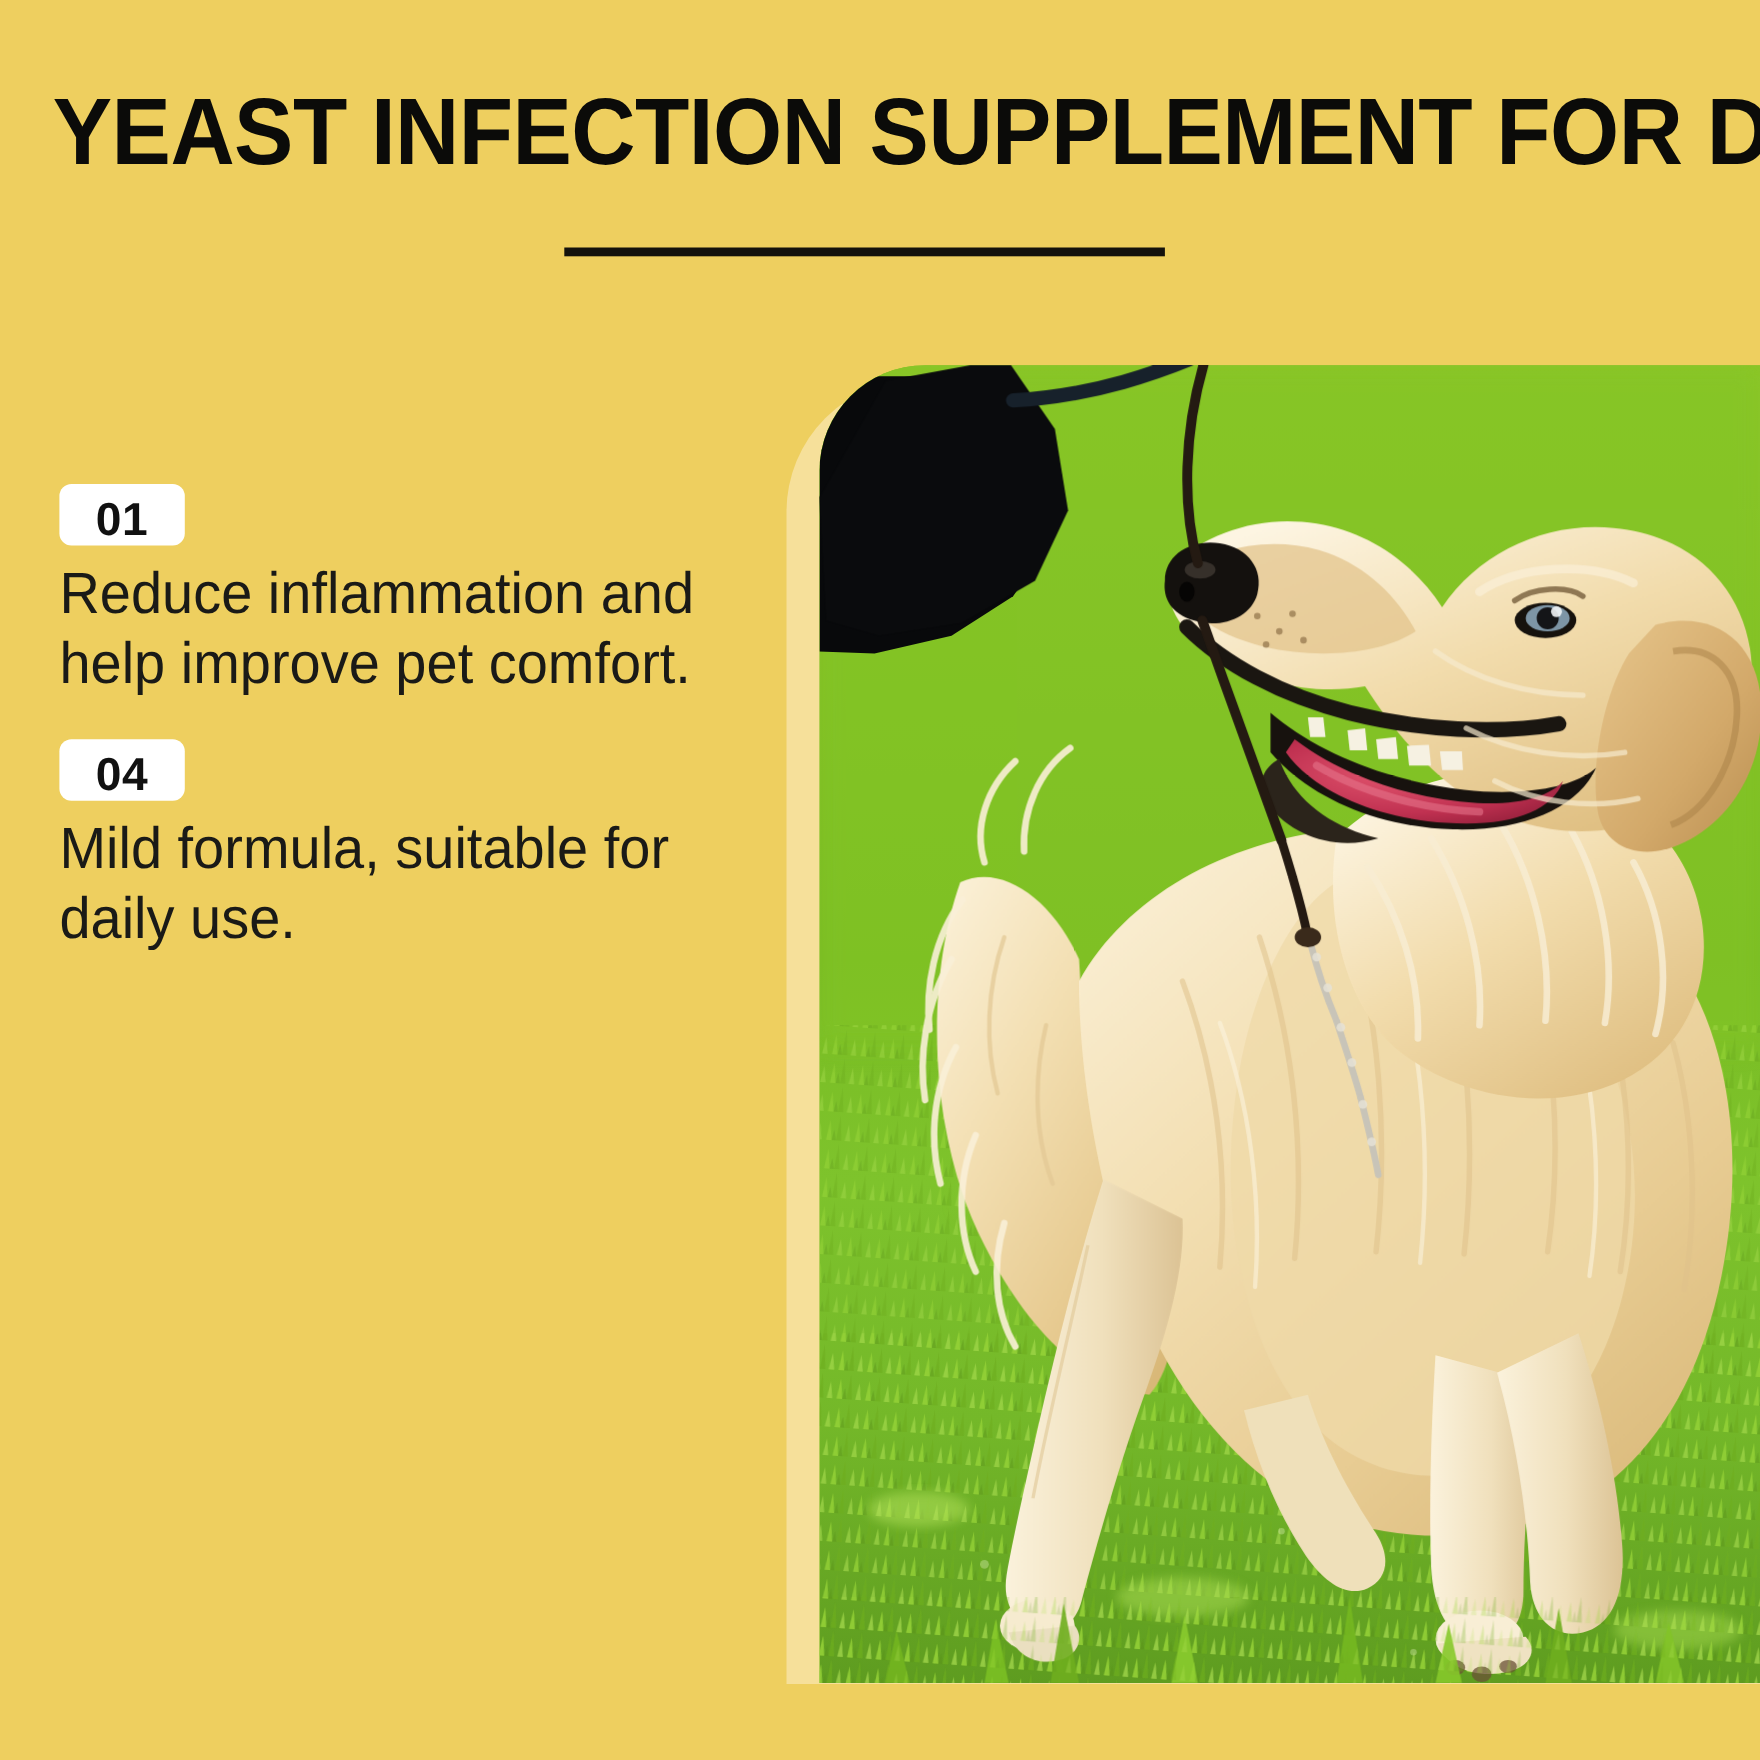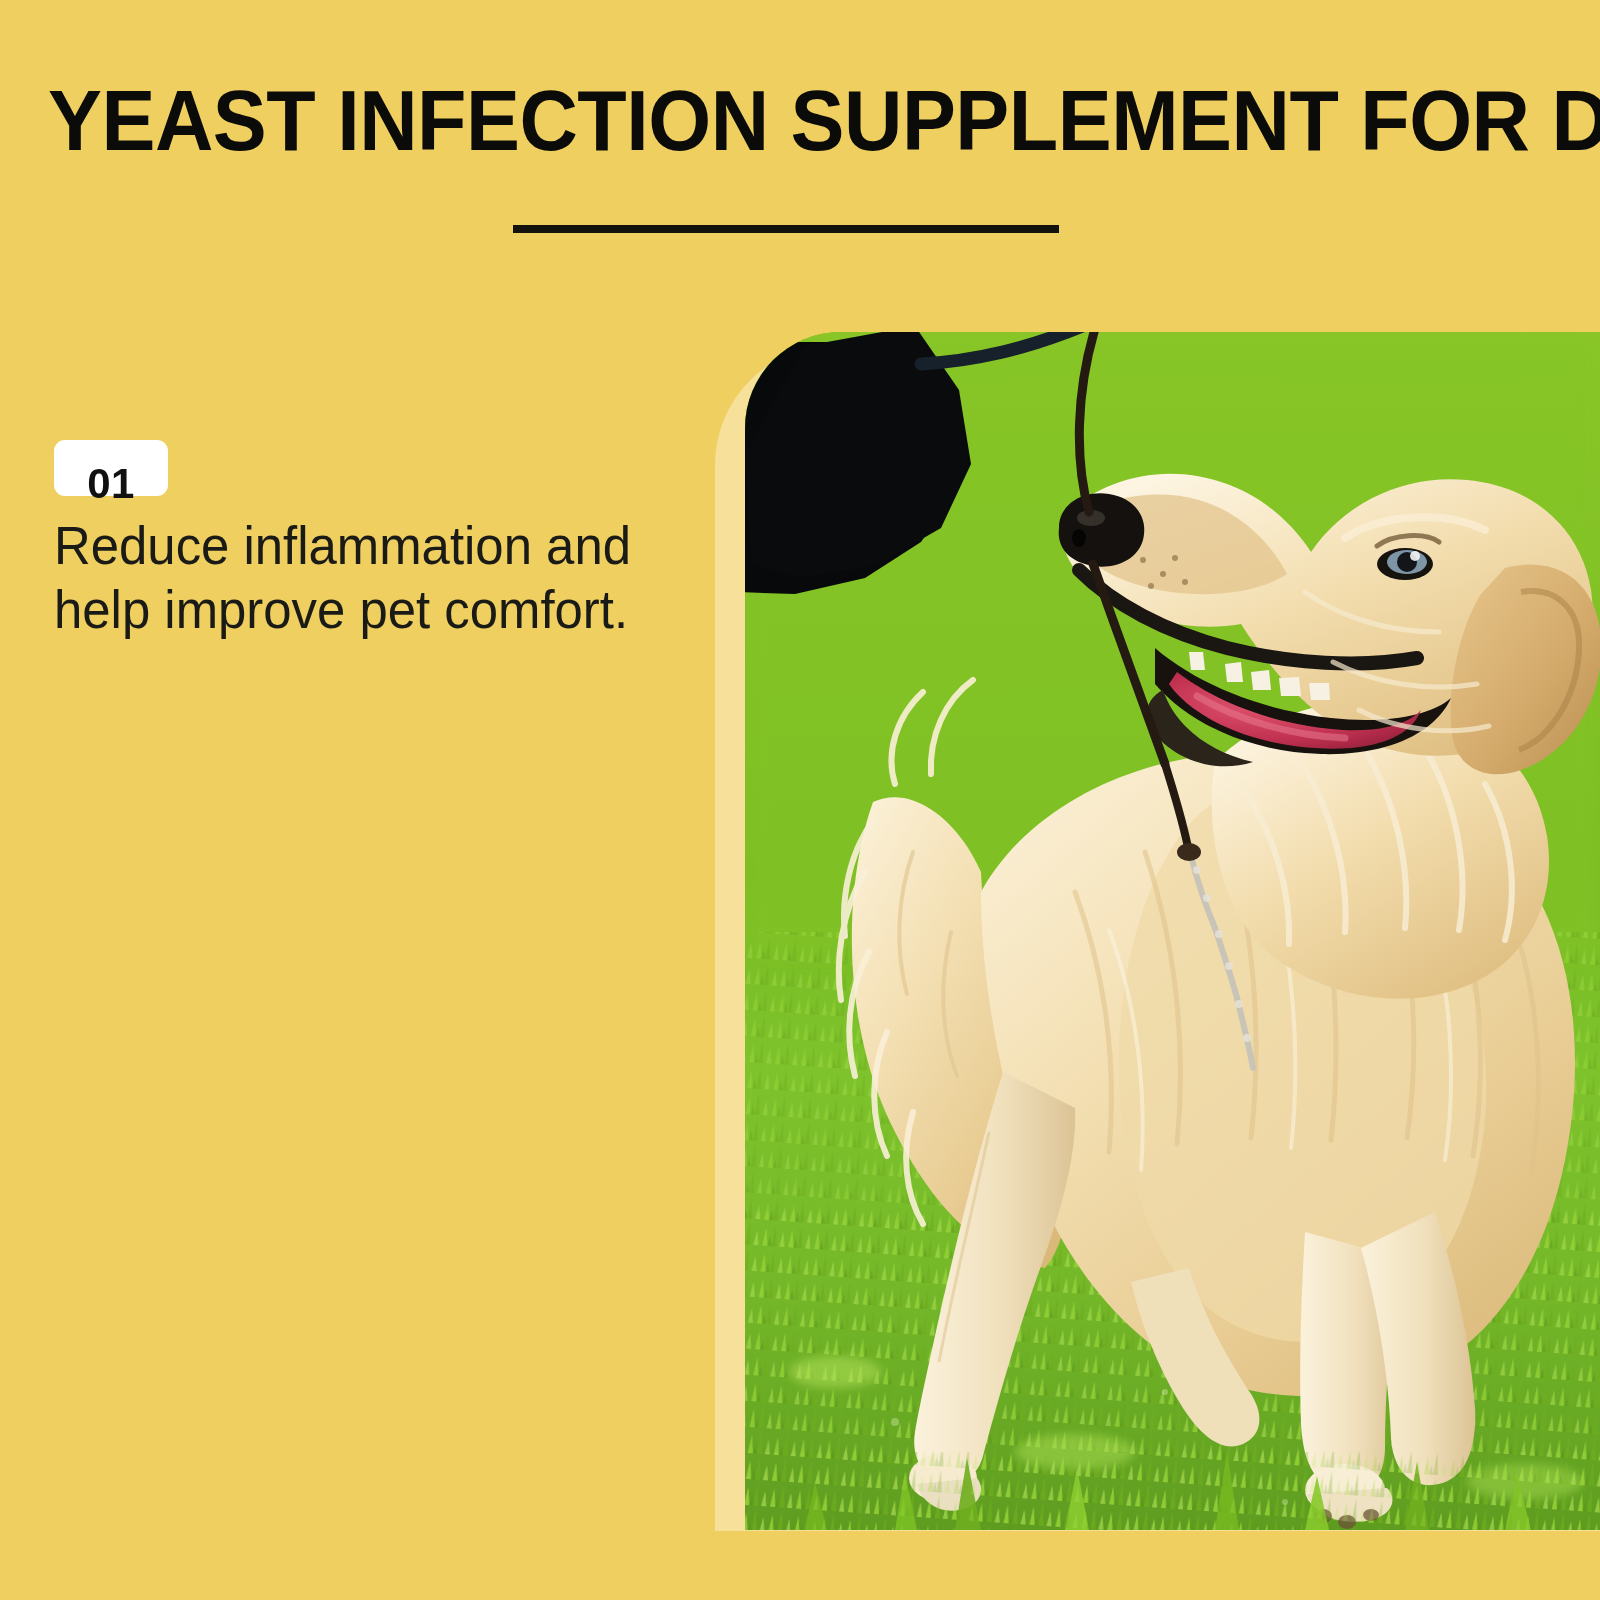--- a/index.html
+++ b/index.html
@@ -67,21 +67,21 @@
     border-radius: 11px;
     min-width: 114px;
     height: 56px;
     line-height: 56px;
     text-align: center;
     font-size: 42px;
     font-weight: 700;
     color: #111111;
     letter-spacing: 0.5px;
     box-sizing: border-box;
-    padding: 16px 14px;
+    padding: 4px 14px;
   }
 
   .feature-text {
     margin-top: 12px;
     font-size: 53px;
     line-height: 64px;
     color: #1A1A17;
     font-weight: 400;
     transform: scaleX(0.96);
     transform-origin: left top;
@@ -132,20 +132,25 @@
   <div class="features">
 
     <div class="feature-item f1">
       <div class="badge">01</div>
       <div class="feature-text">Reduce inflammation and
 help improve pet comfort.</div>
     </div>
 
 
 
+    <div class="feature-item f4">
+      <div class="badge">04</div>
+      <div class="feature-text">Mild formula, suitable for
+daily use.</div>
+    </div>
 
   </div>
 
   <div class="photo-offset"></div>
 
   <div class="photo-frame">
     <svg viewBox="0 0 855 1198" preserveAspectRatio="xMidYMid slice">
       <defs>
         <linearGradient id="grassG" x1="0" y1="0" x2="0" y2="1">
           <stop offset="0" stop-color="#8CC628"></stop>

